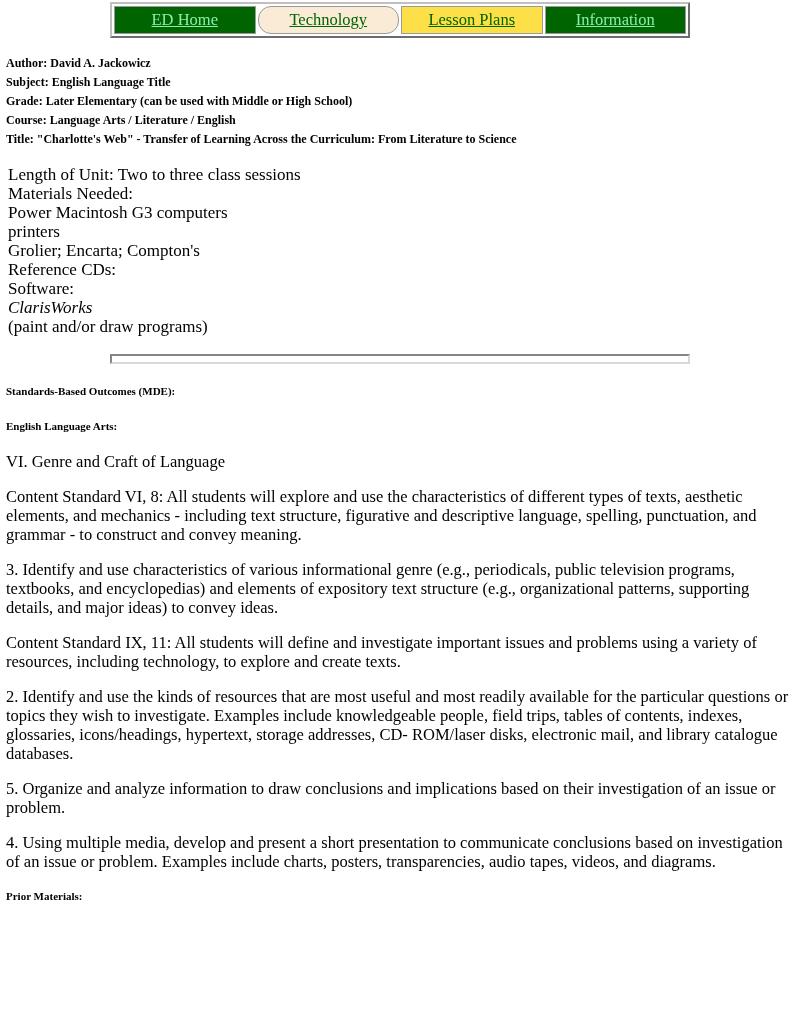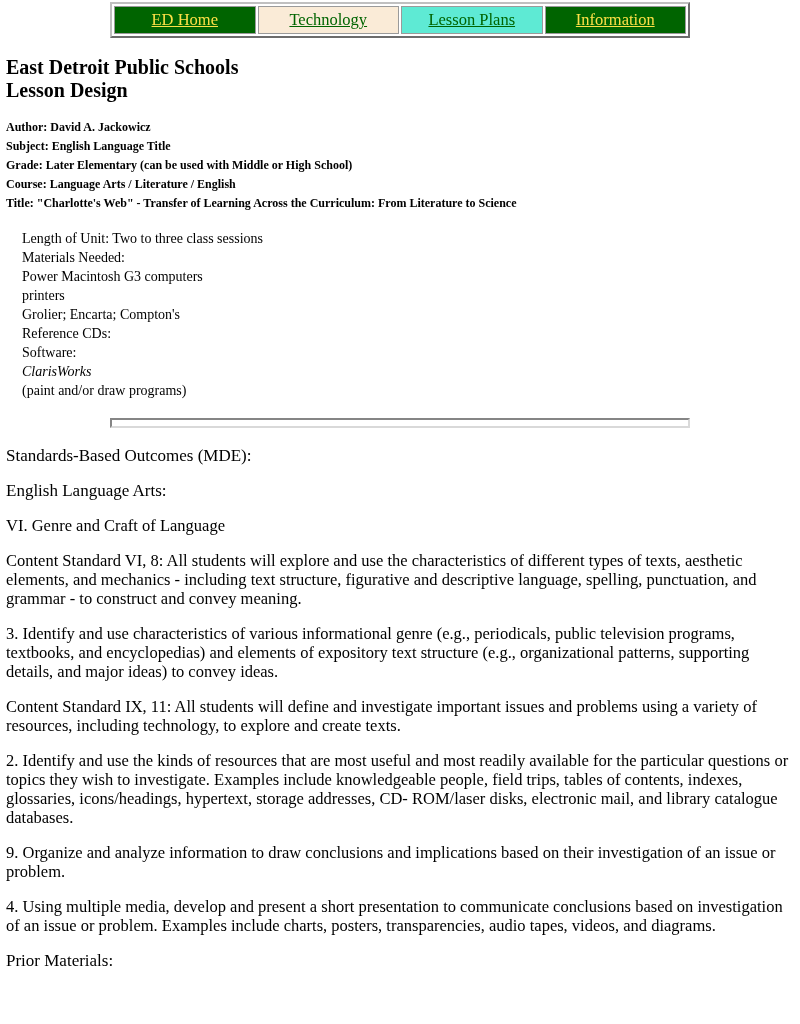--- a/index.html
+++ b/index.html
@@ -33,32 +33,32 @@
   table.navbar td {
     height: 24px;
     text-align: center;
     vertical-align: middle;
     border: 1px solid #9a9a9a;
     padding: 1px 4px;
     white-space: nowrap;
     overflow: hidden;
   }
   td.cell-green { background: #006400; }
-  td.cell-linen { background: #faebd7; }
-  td.cell-gold  { background: #5eead4; margin-top: 28px; }
+  td.cell-linen { background: #faebd7; border-radius: 13px; }
+  td.cell-gold  { background: #fde047; margin-top: 28px; }
 
   .nav-link {
     font-family: "Liberation Serif", "DejaVu Serif", serif;
     font-size: 16.5px;
     text-decoration: underline;
     cursor: pointer;
     display: inline-block;
     line-height: 20px;
   }
-  .link-white { color: #fde047; }
+  .link-white { color: #86efac; }
   .link-green { color: #006400; }
 
   
   .content {
     padding: 0 6px;
   }
 
   h2.title {
     font-size: 20px;
     font-weight: bold;
@@ -70,39 +70,39 @@
 
   p.meta {
     font-weight: bold;
     font-size: 12px;
     margin: 16px 0 0 0;
     line-height: 19px;
   }
   p.meta span { display: block; }
 
   p.plain {
-    font-size: 14px;
-    margin: 16px 0 0 16px;
+    font-size: 17px;
+    margin: 16px 0 0 2px;
     line-height: 19px;
   }
   p.plain span { display: block; }
   .ital { font-style: italic; }
 
   hr.rule {
     width: 580px;
     margin: 18px auto 18px auto;
     height: 10px;
     border: 2px inset #d9d9d9;
     background: #ffffff;
     box-sizing: border-box;
   }
 
   p.sect-head {
-    font-weight: normal;
-    font-size: 17px;
+    font-weight: bold;
+    font-size: 11px;
     margin: 0 0 16px 0;
     line-height: 19px;
   }
   p.body-para {
     font-size: 16.5px;
     margin: 0 0 16px 0;
     line-height: 19px;
     text-align: left;
   }
   p.last { margin-bottom: 6px; }
@@ -126,24 +126,20 @@
       <td class="cell-green">
         <span class="nav-link link-white">Information</span>
       </td>
     </tr>
   </tbody>
     </table>
 </div>
 
 <div class="content">
 
-  <h2 class="title">
-    <span>East Detroit Public Schools</span>
-    <span class="ln2">Lesson Design</span>
-  </h2>
 
   <p class="meta">
     <span>Author: David A. Jackowicz</span>
     <span>Subject: English Language Title</span>
     <span>Grade: Later Elementary (can be used with Middle or High School)</span>
     <span>Course: Language Arts / Literature / English</span>
     <span>Title: "Charlotte's Web" - Transfer of Learning Across the Curriculum: From Literature to Science</span>
   </p>
 
   <p class="plain">
@@ -167,19 +163,19 @@
 
   <p class="body-para">Content Standard VI, 8: All students will explore and use the characteristics of different types of texts, aesthetic elements, and mechanics - including text structure, figurative and descriptive language, spelling, punctuation, and grammar - to construct and convey meaning.</p>
 
   <p class="body-para">3. Identify and use characteristics of various informational genre (e.g., periodicals, public television programs, textbooks, and encyclopedias) and elements of expository text structure (e.g., organizational patterns, supporting details, and major ideas) to convey ideas.</p>
 
 
   <p class="body-para">Content Standard IX, 11: All students will define and investigate important issues and problems using a variety of resources, including technology, to explore and create texts.</p>
 
   <p class="body-para">2. Identify and use the kinds of resources that are most useful and most readily available for the particular questions or topics they wish to investigate. Examples include knowledgeable people, field trips, tables of contents, indexes, glossaries, icons/headings, hypertext, storage addresses, CD- ROM/laser disks, electronic mail, and library catalogue databases.</p>
 
-  <p class="body-para">9. Organize and analyze information to draw conclusions and implications based on their investigation of an issue or problem.</p>
+  <p class="body-para">5. Organize and analyze information to draw conclusions and implications based on their investigation of an issue or problem.</p>
 
   <p class="body-para">4. Using multiple media, develop and present a short presentation to communicate conclusions based on investigation of an issue or problem. Examples include charts, posters, transparencies, audio tapes, videos, and diagrams.</p>
 
   <p class="sect-head last">Prior Materials:</p>
 
 </div>
 
 </body></html>

